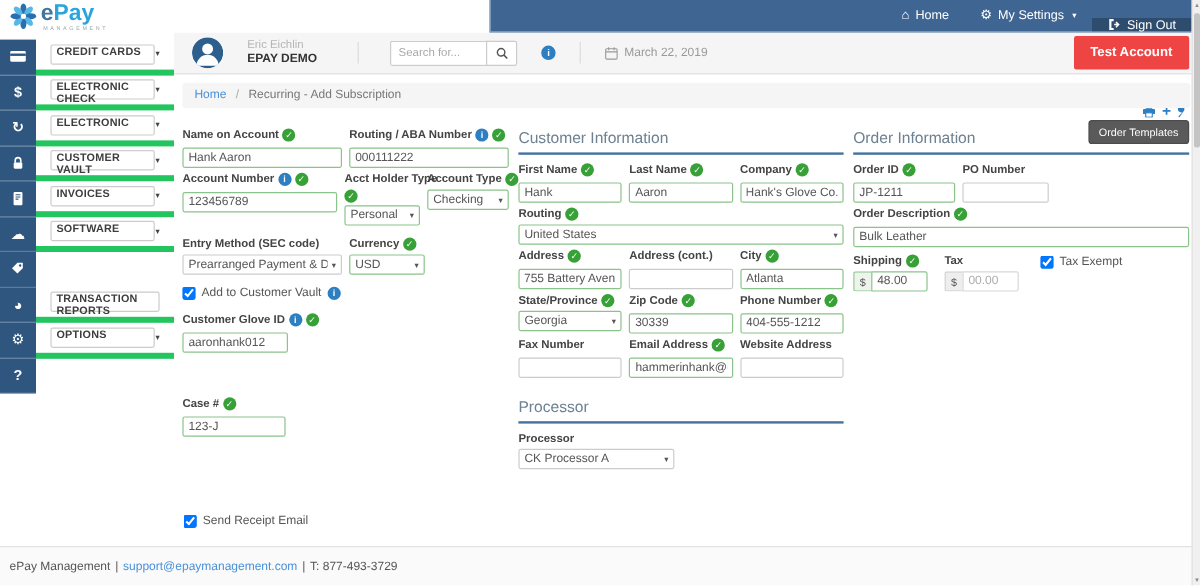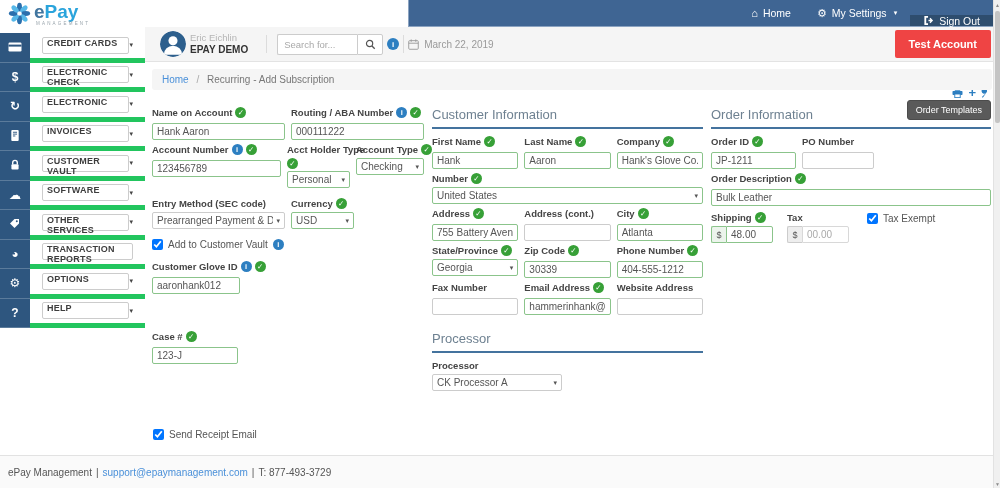--- a/index.html
+++ b/index.html
@@ -34,21 +34,21 @@
     border-bottom:1px solid rgba(255,255,255,.22); font-size:12px; }
   .side-label { flex:1; display:flex; align-items:center; justify-content:space-between;
     padding:0 12px 0 12px; border-bottom:5px solid #22c55e; }
   .side-label span.txt { font-size:9px; font-weight:bold; color:#3d3d3d; letter-spacing:.2px; }
   .side-caret { font-size:7px; color:#444; }
 
   
   .content { flex:1; display:flex; flex-direction:column; background:#fff; overflow:hidden; }
 
   .header-band { height:35px; background:#f5f5f5; border-bottom:1px solid #e3e3e3;
-    display:flex; align-items:center; padding:0 8px 0 15px; gap:4px; }
+    display:flex; align-items:center; padding:0 8px 0 15px; gap:20px; }
   .avatar { width:26px; height:26px; border-radius:50%; overflow:hidden; flex-shrink:0; cursor:pointer; }
   .who { line-height:1.15; margin-right:14px; }
   .who .uname { font-size:9.5px; color:#b5b5b5; }
   .who .acct { font-size:10px; font-weight:bold; color:#333; }
   .vdiv { width:1px; height:18px; background:#dcdcdc; }
   .search-wrap { display:flex; margin-left:6px; }
   .search-input { width:80px; height:21px; border:1px solid #ccc; border-right:0; border-radius:2px 0 0 2px;
     padding:0 6px; font-size:9.5px; color:#555; outline:none; background:#fff; }
   .search-input::placeholder { color:#a9a9a9; }
   .search-btn { width:26px; height:21px; border:1px solid #ccc; background:#fff; border-radius:0 2px 2px 0;
@@ -198,65 +198,61 @@
             <b>↻</b>
           </div>
         <div class="side-label">
           <span class="txt">ELECTRONIC</span>
           <span class="side-caret">▾</span>
         </div>
       </div>
 
       <div class="side-row">
         <div class="side-ic">
+          <svg width="12" height="12" viewBox="0 0 13 13">
+              <path d="M4 6V4a2.5 2.5 0 0 1 5 0v2" stroke="#fff" stroke-width="1.5" fill="none"></path>
+              <rect x="2.6" y="5.8" width="7.8" height="5.6" rx="1" fill="#fff"></rect>
+            </svg>
+        </div>
+        <div class="side-label">
+          <span class="txt">CUSTOMER VAULT</span>
+          <span class="side-caret">▾</span>
+        </div>
+      </div>
+
+      <div class="side-row">
+        <div class="side-ic">
           <svg width="12" height="13" viewBox="0 0 13 13">
               <rect x="2.5" y="0.5" width="8" height="12" rx="1" fill="#fff"></rect>
               <path d="M4.3 3h4.4M4.3 5h4.4M4.3 7h2.6" stroke="#2e567f" stroke-width="1"></path>
             </svg>
         </div>
         <div class="side-label">
           <span class="txt">INVOICES</span>
           <span class="side-caret">▾</span>
         </div>
       </div>
 
       <div class="side-row">
         <div class="side-ic">
-          <svg width="12" height="12" viewBox="0 0 13 13">
-              <path d="M4 6V4a2.5 2.5 0 0 1 5 0v2" stroke="#fff" stroke-width="1.5" fill="none"></path>
-              <rect x="2.6" y="5.8" width="7.8" height="5.6" rx="1" fill="#fff"></rect>
-            </svg>
-        </div>
-        <div class="side-label">
-          <span class="txt">CUSTOMER VAULT</span>
-          <span class="side-caret">▾</span>
-        </div>
-      </div>
-
-      <div class="side-row">
-        <div class="side-ic">
             <b>☁</b>
           </div>
         <div class="side-label">
           <span class="txt">SOFTWARE</span>
           <span class="side-caret">▾</span>
         </div>
       </div>
 
       <div class="side-row">
         <div class="side-ic">
           <svg width="13" height="12" viewBox="0 0 13 12">
               <path d="M1 5.5 5.5 1H10v4.5L5.5 10z" fill="#fff"></path>
               <circle cx="7.8" cy="3.2" r="1" fill="#2e567f"></circle>
             </svg>
         </div>
-        <div class="side-label">
-          <span class="txt">OTHER SERVICES</span>
-          <span class="side-caret">▾</span>
-        </div>
       </div>
 
       <div class="side-row">
         <div class="side-ic">
             <b>◕</b>
           </div>
         <div class="side-label">
           <span class="txt">TRANSACTION REPORTS</span>
         </div>
       </div>
@@ -268,24 +264,20 @@
         <div class="side-label">
           <span class="txt">OPTIONS</span>
           <span class="side-caret">▾</span>
         </div>
       </div>
 
       <div class="side-row">
         <div class="side-ic">
             <b>?</b>
           </div>
-        <div class="side-label">
-          <span class="txt">HELP</span>
-          <span class="side-caret">▾</span>
-        </div>
       </div>
     </aside>
 
     <div class="content">
 
       <div class="header-band">
         <span class="avatar">
           <svg width="26" height="26" viewBox="0 0 24 24">
               <circle cx="12" cy="12" r="12" fill="#2d5f8d"></circle>
               <circle cx="12" cy="9" r="4.2" fill="#fff"></circle>
@@ -460,21 +452,21 @@
                 <div class="flabel">
                     <span>Company</span>
                     <span class="check">✓</span>
                   </div>
                 <input class="txt valid" value="Hank's Glove Co." style="">
               </div>
             </div>
 
             <div class="field wfull">
               <div class="flabel">
-                  <span>Number</span>
+                  <span>Routing</span>
                   <span class="check">✓</span>
                 </div>
               <div class="sel valid">
                 <span class="stxt">United States</span>
                 <span class="caret">▾</span>
               </div>
             </div>
 
             <div class="frow">
               <div class="field w87">

